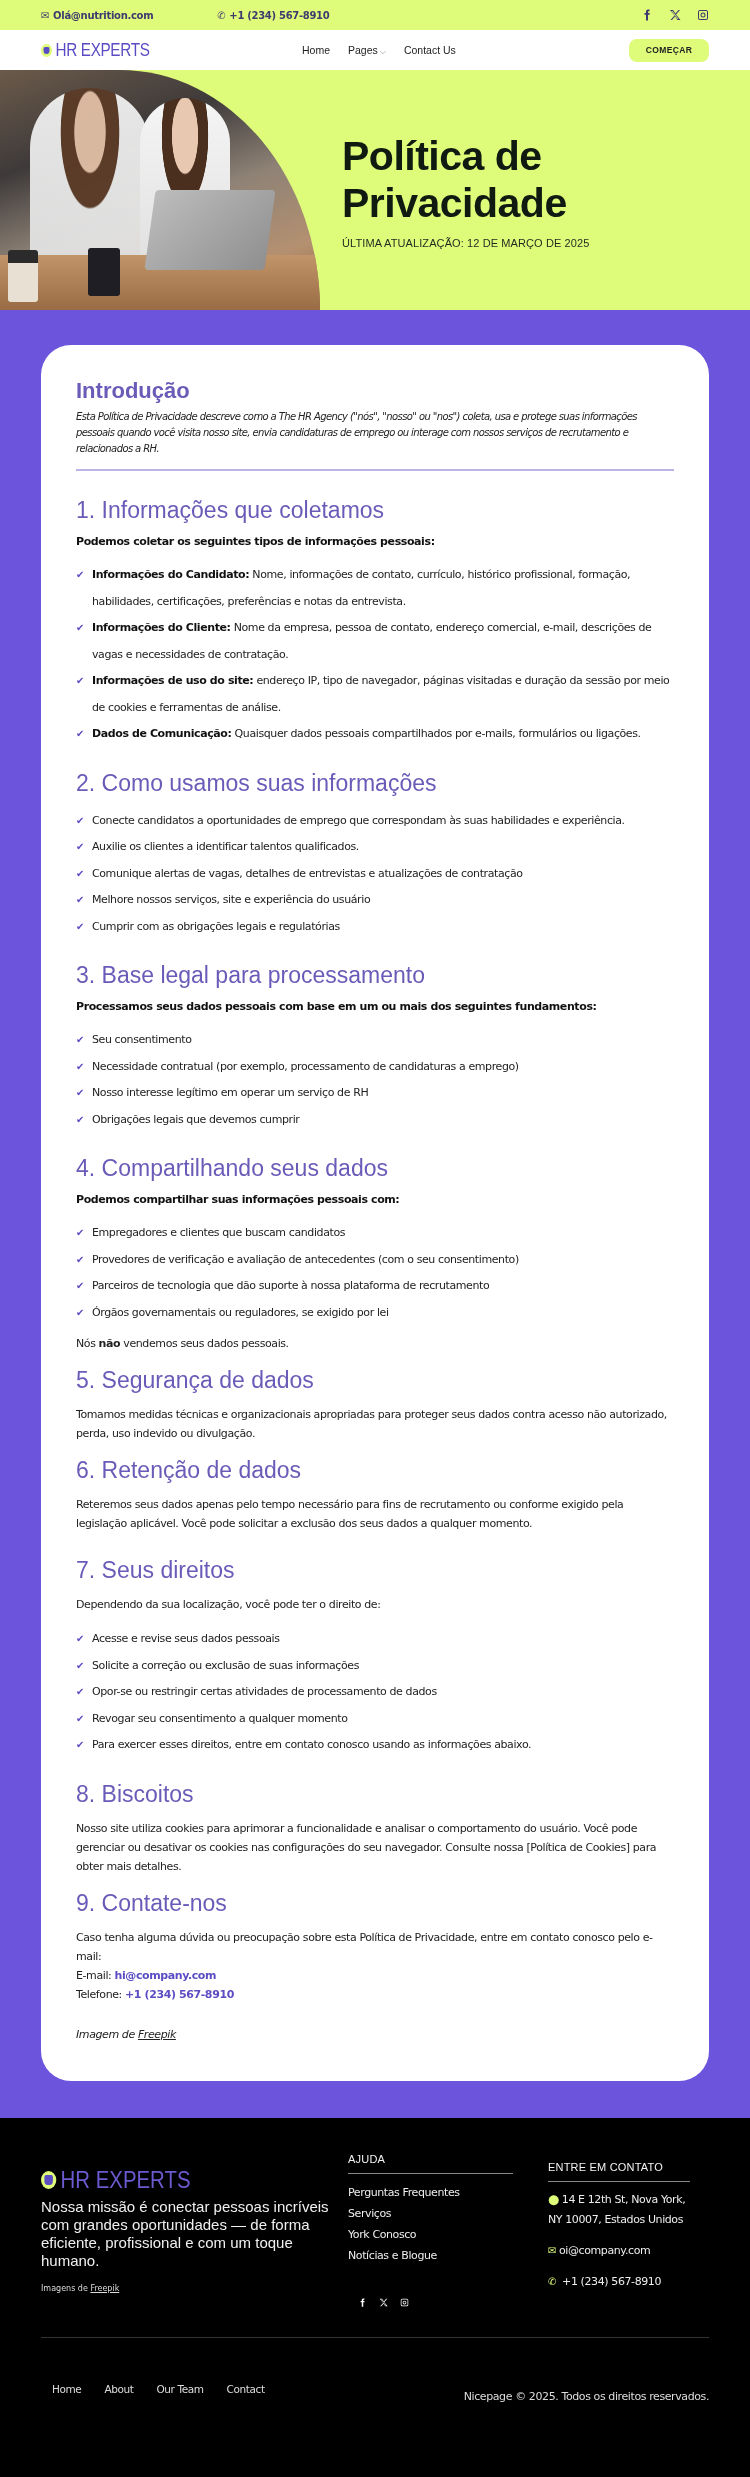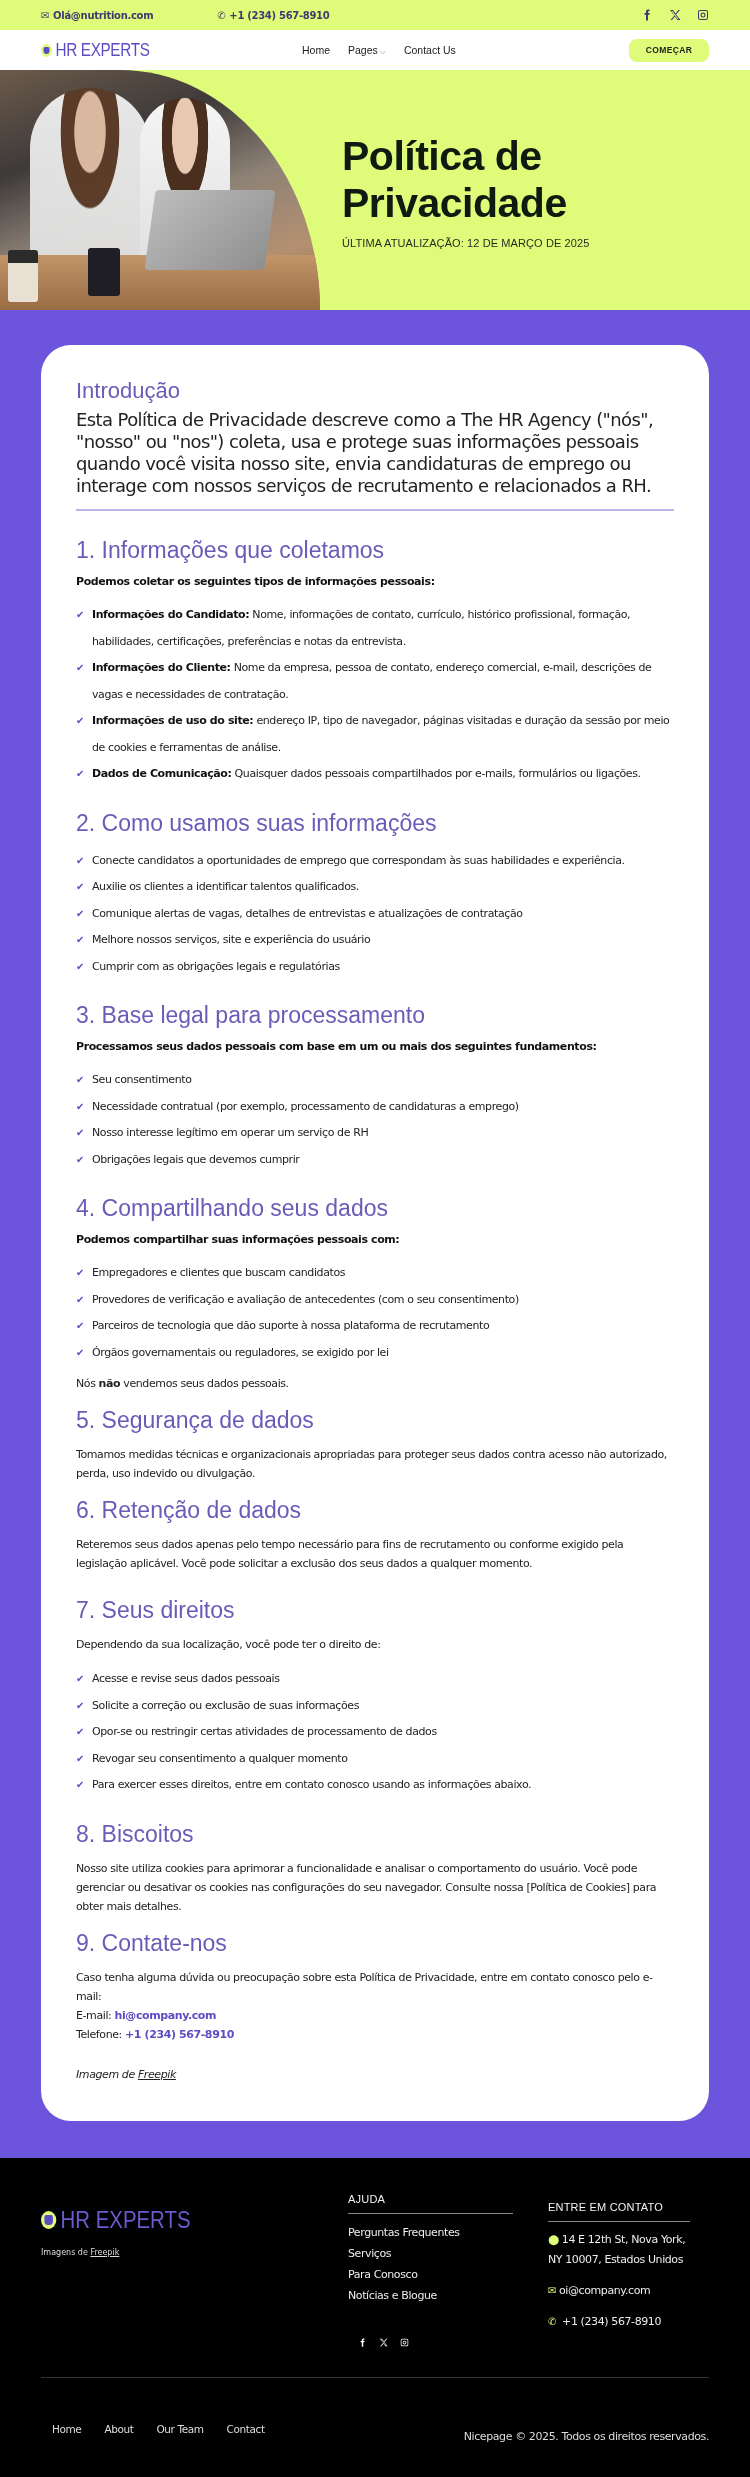--- a/index.html
+++ b/index.html
@@ -32,22 +32,22 @@
   .hero-img .desk { position: absolute; left: 0; bottom: 0; width: 100%; height: 55px; background: linear-gradient(#c19469, #9a6c45); }
   .hero-img .cup { position: absolute; left: 8px; bottom: 8px; width: 30px; height: 52px; background: linear-gradient(#2b2b2b 0 25%, #e8e0d2 25%); border-radius: 3px; }
   .hero-img .pens { position: absolute; left: 88px; bottom: 14px; width: 32px; height: 48px; background: #1e1e24; border-radius: 3px; }
   .hero-text { position: absolute; left: 342px; top: 63px; }
   .hero-title { font-size: 41px; line-height: 47px; font-weight: bold; color: #0f1a10; letter-spacing: -0.5px; }
   .hero-sub { margin-top: 10px; font-size: 11px; color: #1f2a1f; letter-spacing: 0.1px; }
 
   
   .purple { background: #6c55dc; padding: 35px 41px 37px; }
   .card { background: #fff; border-radius: 30px; padding: 32px 35px 40px; }
-  .h-intro { font-size: 22px; color: #6b5bb8; font-weight: normal; line-height: 28px; }
-  .intro-text { font-size: 18px; line-height: 22px; color: #222; margin-top: 4px; font-family: "DejaVu Sans", sans-serif; letter-spacing: -0.6px; }
+  .h-intro { font-size: 22px; color: #6b5bb8; font-weight: bold; line-height: 28px; }
+  .intro-text { font-style: italic; font-size: 10px; line-height: 16px; color: #222; margin-top: 4px; font-family: "DejaVu Sans", sans-serif; letter-spacing: -0.6px; }
   .divider { height: 2px; background: #bdb4e6; margin: 12px 0 24px; }
   .h2 { font-size: 23px; color: #6b5bb8; font-weight: normal; line-height: 30px; margin-bottom: 10px; }
   .lead { font-size: 11px; font-weight: bold; color: #111; margin-bottom: 14px; font-family: "DejaVu Sans", sans-serif; letter-spacing: -0.4px; }
   .para { font-size: 11px; line-height: 19px; color: #222; font-family: "DejaVu Sans", sans-serif; letter-spacing: -0.4px; margin-bottom: 12px; }
   ul.checks { list-style: none; margin-bottom: 20px; }
   ul.checks li { position: relative; padding-left: 16px; font-size: 11px; line-height: 26.5px; color: #222; font-family: "DejaVu Sans", sans-serif; letter-spacing: -0.4px; }
   ul.checks.compact li { line-height: 26.5px; }
   ul.checks li .ck { position: absolute; left: 0; top: 0; color: #5b4cc4; font-size: 10px; }
   ul.checks li b { color: #111; }
   .link { color: #5b4cc4; font-weight: bold; }
@@ -215,27 +215,28 @@
   </div>
 </div>
 
 <div class="footer">
   <div class="f-logo">
     <span class="logo-mark">
         <span></span>
       </span>
     <span>HR EXPERTS</span>
   </div>
+  <p class="f-mission">Nossa missão é conectar pessoas incríveis com grandes oportunidades — de forma eficiente, profissional e com um toque humano.</p>
   <p class="f-img"><span>Imagens de </span><a>Freepik</a></p>
 
   <div class="f-col f-help">
     <div class="f-head">AJUDA</div>
     <a class="f-link">Perguntas Frequentes</a>
     <a class="f-link">Serviços</a>
-    <a class="f-link">Para Conosco</a>
+    <a class="f-link">York Conosco</a>
     <a class="f-link">Notícias e Blogue</a>
   </div>
 
   <div class="f-col f-contact">
     <div class="f-head">ENTRE EM CONTATO</div>
     <div class="f-line"><span class="ic">⬤</span><span>14 E 12th St, Nova York,</span></div>
     <div class="f-line">NY 10007, Estados Unidos</div>
     <div class="f-gap"></div>
     <a class="f-line" style="display:block"><span class="ic">✉</span><span>oi@company.com</span></a>
     <div class="f-gap"></div>

